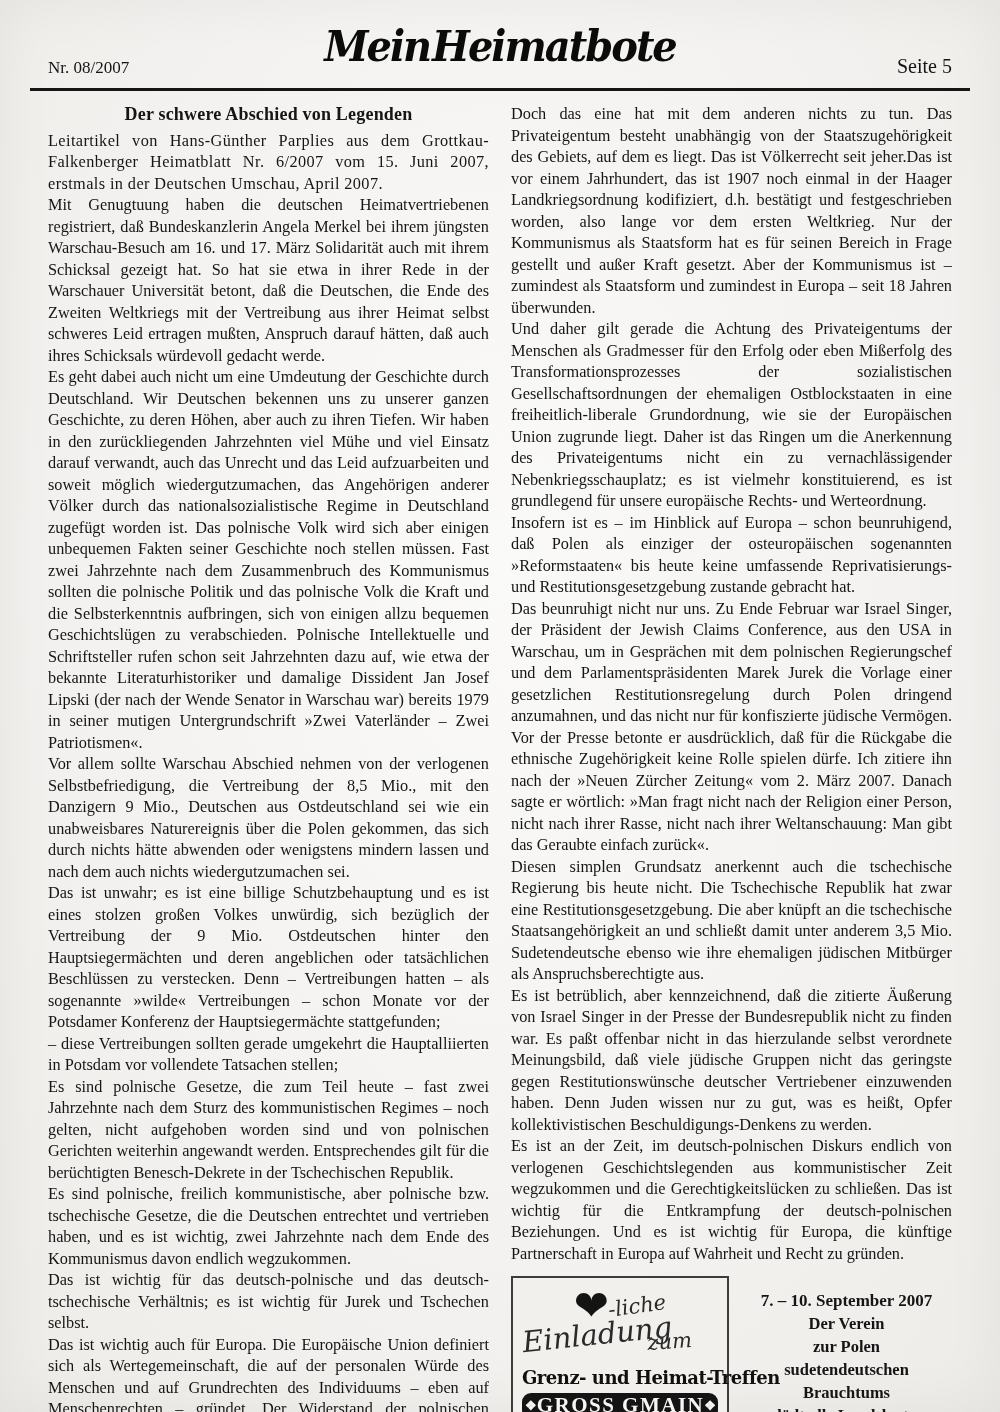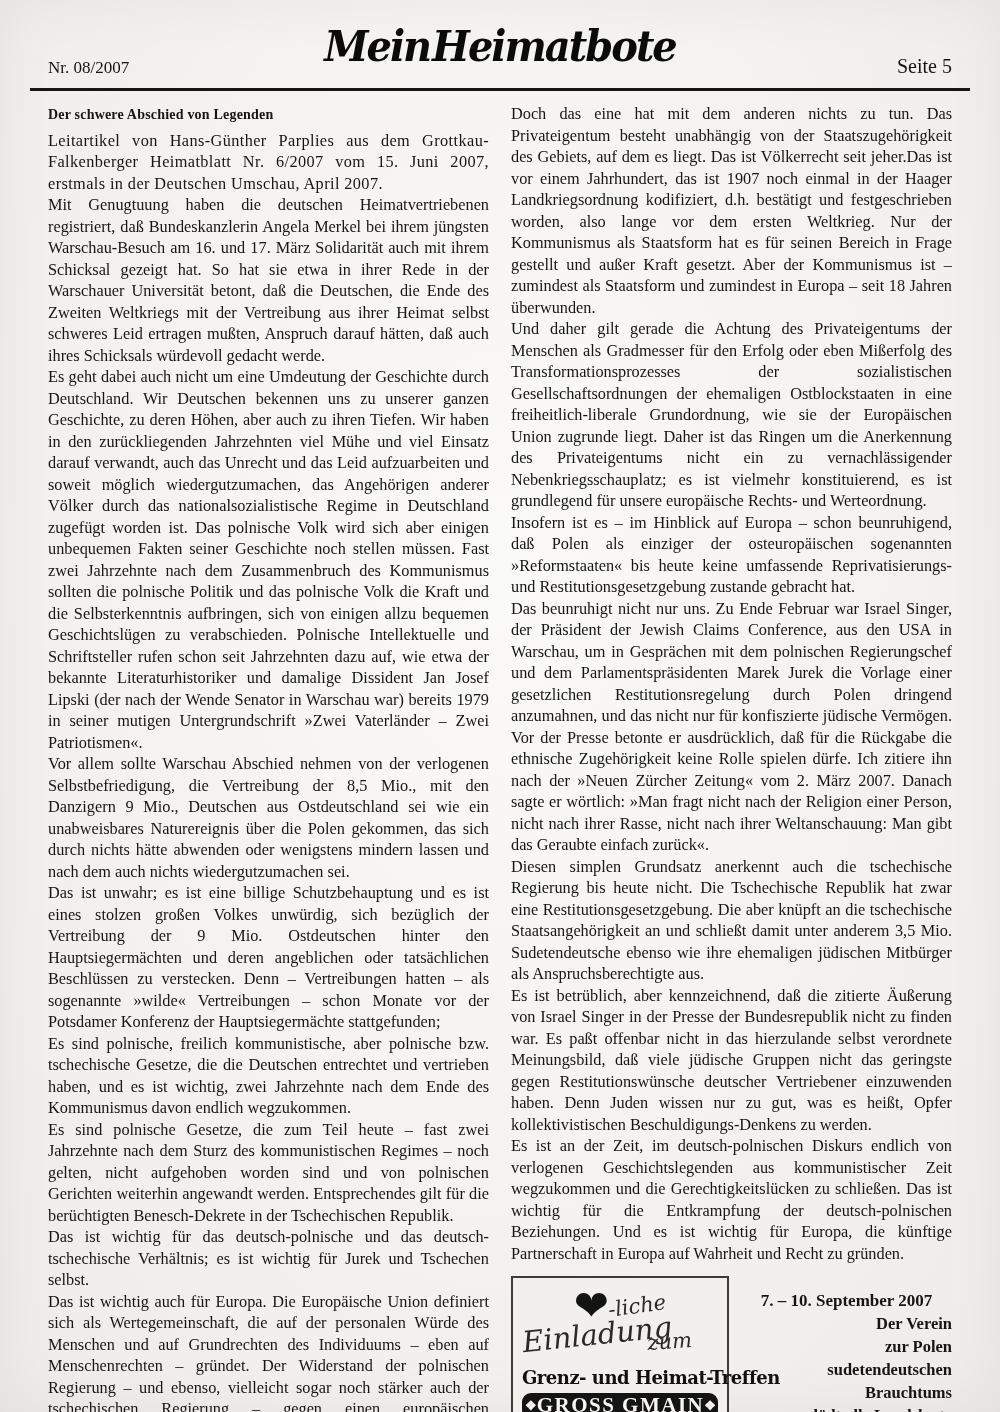--- a/index.html
+++ b/index.html
@@ -34,21 +34,21 @@
   }
   .rule { height:3px; background:#151515; margin:4px 30px 0 30px; }
   
   .columns {
     display:flex; gap:22px;
     padding:12px 48px 0 48px;
   }
   .col { flex:1 1 0; min-width:0; font-size:16.3px; line-height:21.5px; text-align:justify; }
   .col p { margin:0; }
   .article-title {
-    font-size:14px; font-weight:bold; 
+    font-size:18px; font-weight:bold; text-align:center;
     margin:1px 0 4px 0; letter-spacing:0.2px;
   }
   .intro { letter-spacing:0.4px; }
   
   .ad-row { display:flex; gap:12px; margin-top:12px; align-items:flex-start; }
   .ad-box {
     width:196px; flex:0 0 196px;
     border:2px solid #3c3c3c;
     background:#f1f0ec;
     padding:8px 9px 5px 9px;
@@ -70,21 +70,21 @@
     background:#141414; color:#f6f5f2;
     border-radius:9px;
     font-weight:bold; font-size:21px; letter-spacing:1.5px;
     padding:2px 3px; margin-top:5px;
     display:flex; justify-content:space-between; align-items:center;
     font-family:"Liberation Serif", serif; white-space:nowrap;
   }
   .banner .end-orn { font-size:13px; letter-spacing:0; }
   .invite { flex:1 1 auto; text-align:center; padding-top:14px; }
   .invite-date { font-size:17px; font-weight:bold; margin:0 0 7px 0; white-space:nowrap; }
-  .invite p.invite-line { font-weight:bold; font-size:16.5px; line-height:23px; text-align:right; }
+  .invite p.invite-line { font-weight:bold; font-size:16.5px; line-height:23px; text-align:center; }
 </style>
 </head>
 <body>
 
 <div class="page">
 
   <div class="hdr">
     <span class="issue">Nr. 08/2007</span>
     <div class="masthead">Mein Heimatbote</div>
     <span class="pageno">Seite 5</span>
@@ -93,22 +93,23 @@
 
   <main class="columns">
 
     <section class="col">
       <h1 class="article-title">Der schwere Abschied von Legenden</h1>
       <p class="intro">Leitartikel von Hans-Günther Parplies aus dem Grottkau-Falkenberger Heimatblatt Nr. 6/2007 vom 15. Juni 2007, erstmals in der Deutschen Umschau, April 2007.</p>
       <p>Mit Genugtuung haben die deutschen Heimatvertriebenen registriert, daß Bundeskanzlerin Angela Merkel bei ihrem jüngsten Warschau-Besuch am 16. und 17. März Solidarität auch mit ihrem Schicksal gezeigt hat. So hat sie etwa in ihrer Rede in der Warschauer Universität betont, daß die Deutschen, die Ende des Zweiten Weltkriegs mit der Vertreibung aus ihrer Heimat selbst schweres Leid ertragen mußten, Anspruch darauf hätten, daß auch ihres Schicksals würdevoll gedacht werde.</p>
       <p>Es geht dabei auch nicht um eine Umdeutung der Geschichte durch Deutschland. Wir Deutschen bekennen uns zu unserer ganzen Geschichte, zu deren Höhen, aber auch zu ihren Tiefen. Wir haben in den zurückliegenden Jahrzehnten viel Mühe und viel Einsatz darauf verwandt, auch das Unrecht und das Leid aufzuarbeiten und soweit möglich wiedergutzumachen, das Angehörigen anderer Völker durch das nationalsozialistische Regime in Deutschland zugefügt worden ist. Das polnische Volk wird sich aber einigen unbequemen Fakten seiner Geschichte noch stellen müssen. Fast zwei Jahrzehnte nach dem Zusammenbruch des Kommunismus sollten die polnische Politik und das polnische Volk die Kraft und die Selbsterkenntnis aufbringen, sich von einigen allzu bequemen Geschichtslügen zu verabschieden. Polnische Intellektuelle und Schriftsteller rufen schon seit Jahrzehnten dazu auf, wie etwa der bekannte Literaturhistoriker und damalige Dissident Jan Josef Lipski (der nach der Wende Senator in Warschau war) bereits 1979 in seiner mutigen Untergrundschrift »Zwei Vaterländer – Zwei Patriotismen«.</p>
       <p>Vor allem sollte Warschau Abschied nehmen von der verlogenen Selbstbefriedigung, die Vertreibung der 8,5 Mio., mit den Danzigern 9 Mio., Deutschen aus Ostdeutschland sei wie ein unabweisbares Naturereignis über die Polen gekommen, das sich durch nichts hätte abwenden oder wenigstens mindern lassen und nach dem auch nichts wiedergutzumachen sei.</p>
       <p>Das ist unwahr; es ist eine billige Schutzbehauptung und es ist eines stolzen großen Volkes unwürdig, sich bezüglich der Vertreibung der 9 Mio. Ostdeutschen hinter den Hauptsiegermächten und deren angeblichen oder tatsächlichen Beschlüssen zu verstecken. Denn – Vertreibungen hatten – als sogenannte »wilde« Vertreibungen – schon Monate vor der Potsdamer Konferenz der Hauptsiegermächte stattgefunden;</p>
+      <p>– diese Vertreibungen sollten gerade umgekehrt die Hauptalliierten in Potsdam vor vollendete Tatsachen stellen;</p>
+      <p>Es sind polnische Gesetze, die zum Teil heute – fast zwei Jahrzehnte nach dem Sturz des kommunistischen Regimes – noch gelten, nicht aufgehoben worden sind und von polnischen Gerichten weiterhin angewandt werden. Entsprechendes gilt für die berüchtigten Benesch-Dekrete in der Tschechischen Republik.</p>
       <p>Es sind polnische, freilich kommunistische, aber polnische bzw. tschechische Gesetze, die die Deutschen entrechtet und vertrieben haben, und es ist wichtig, zwei Jahrzehnte nach dem Ende des Kommunismus davon endlich wegzukommen.</p>
-      <p>Es sind polnische Gesetze, die zum Teil heute – fast zwei Jahrzehnte nach dem Sturz des kommunistischen Regimes – noch gelten, nicht aufgehoben worden sind und von polnischen Gerichten weiterhin angewandt werden. Entsprechendes gilt für die berüchtigten Benesch-Dekrete in der Tschechischen Republik.</p>
       <p>Das ist wichtig für das deutsch-polnische und das deutsch-tschechische Verhältnis; es ist wichtig für Jurek und Tschechen selbst.</p>
       <p>Das ist wichtig auch für Europa. Die Europäische Union definiert sich als Wertegemeinschaft, die auf der personalen Würde des Menschen und auf Grundrechten des Individuums – eben auf Menschenrechten – gründet. Der Widerstand der polnischen Regierung – und ebenso, vielleicht sogar noch stärker auch der tschechischen Regierung – gegen einen europäischen Verfassungsvertrag beruht zum großen Teil darauf, daß beide Regierungen ebenso wie große Teile ihrer Bevölkerung noch allzu sehr in kollektivistischen – um nicht zu sagen: kommunistischen - Denkweisen gefangen sind.</p>
 
     </section>
 
     <section class="col">
       <p>Doch das eine hat mit dem anderen nichts zu tun. Das Privateigentum besteht unabhängig von der Staatszugehörigkeit des Gebiets, auf dem es liegt. Das ist Völkerrecht seit jeher.Das ist vor einem Jahrhundert, das ist 1907 noch einmal in der Haager Landkriegsordnung kodifiziert, d.h. bestätigt und festgeschrieben worden, also lange vor dem ersten Weltkrieg. Nur der Kommunismus als Staatsform hat es für seinen Bereich in Frage gestellt und außer Kraft gesetzt. Aber der Kommunismus ist – zumindest als Staatsform und zumindest in Europa – seit 18 Jahren überwunden.</p>
       <p>Und daher gilt gerade die Achtung des Privateigentums der Menschen als Gradmesser für den Erfolg oder eben Mißerfolg des Transformationsprozesses der sozialistischen Gesellschaftsordnungen der ehemaligen Ostblockstaaten in eine freiheitlich-liberale Grundordnung, wie sie der Europäischen Union zugrunde liegt. Daher ist das Ringen um die Anerkennung des Privateigentums nicht ein zu vernachlässigender Nebenkriegsschauplatz; es ist vielmehr konstituierend, es ist grundlegend für unsere europäische Rechts- und Werteordnung.</p>
       <p>Insofern ist es – im Hinblick auf Europa – schon beunruhigend, daß Polen als einziger der osteuropäischen sogenannten »Reformstaaten« bis heute keine umfassende Reprivatisierungs- und Restitutionsgesetzgebung zustande gebracht hat.</p>
       <p>Das beunruhigt nicht nur uns. Zu Ende Februar war Israel Singer, der Präsident der Jewish Claims Conference, aus den USA in Warschau, um in Gesprächen mit dem polnischen Regierungschef und dem Parlamentspräsidenten Marek Jurek die Vorlage einer gesetzlichen Restitutionsregelung durch Polen dringend anzumahnen, und das nicht nur für konfiszierte jüdische Vermögen. Vor der Presse betonte er ausdrücklich, daß für die Rückgabe die ethnische Zugehörigkeit keine Rolle spielen dürfe. Ich zitiere ihn nach der »Neuen Zürcher Zeitung« vom 2. März 2007. Danach sagte er wörtlich: »Man fragt nicht nach der Religion einer Person, nicht nach ihrer Rasse, nicht nach ihrer Weltanschauung: Man gibt das Geraubte einfach zurück«.</p>

